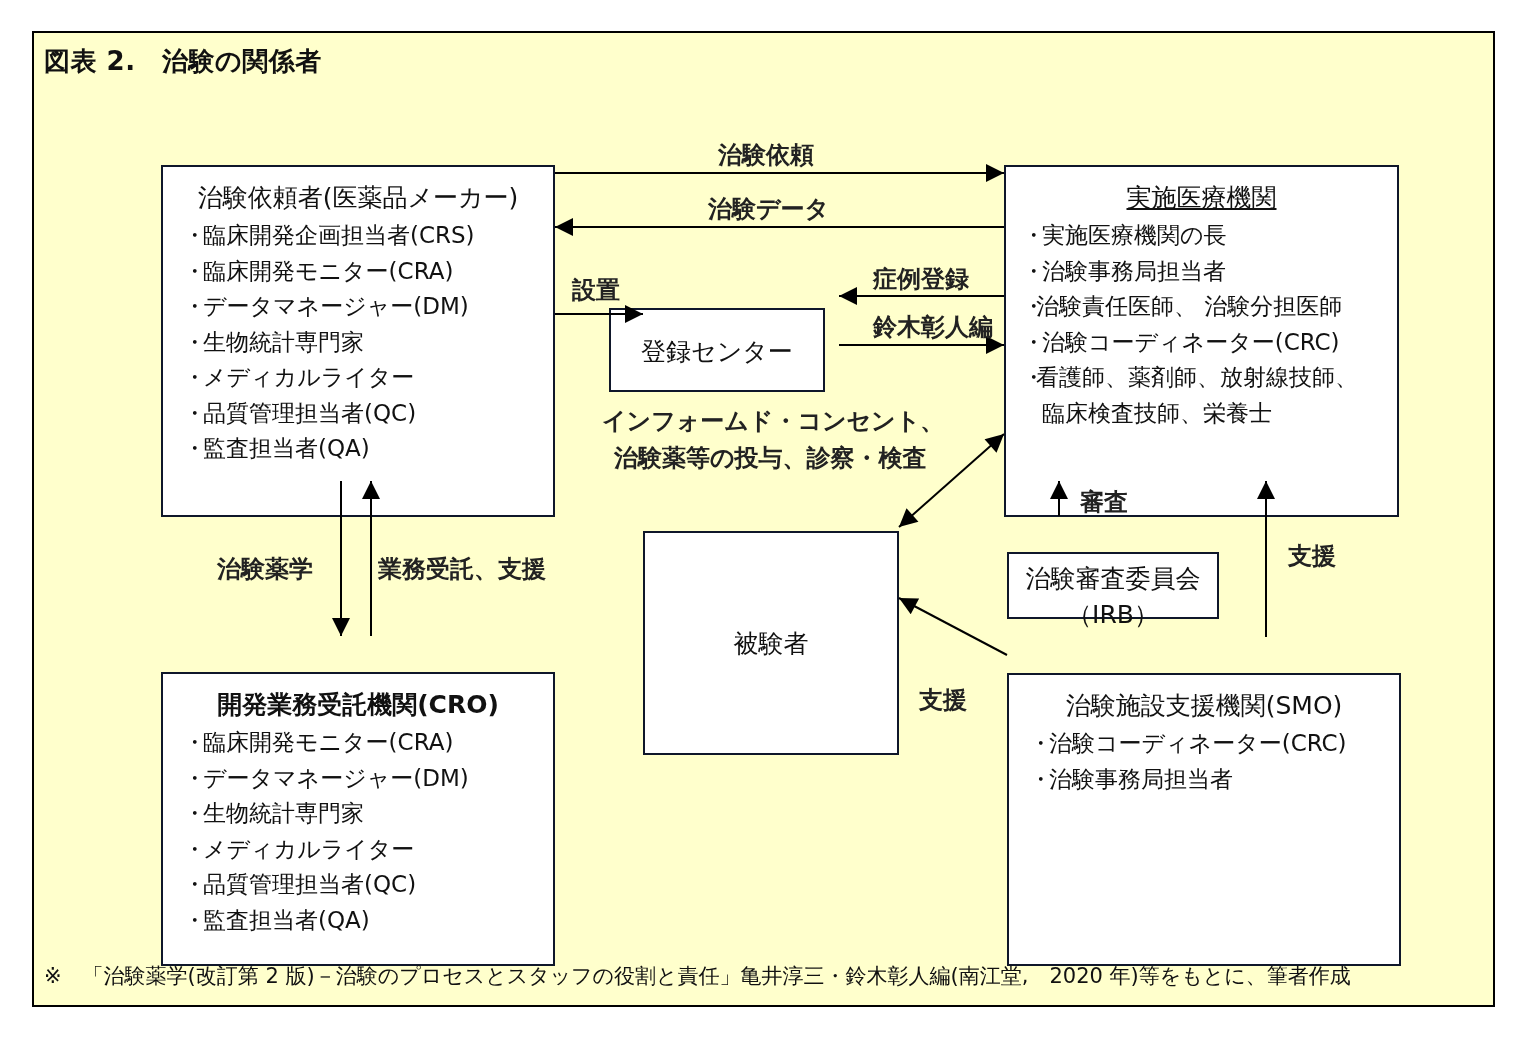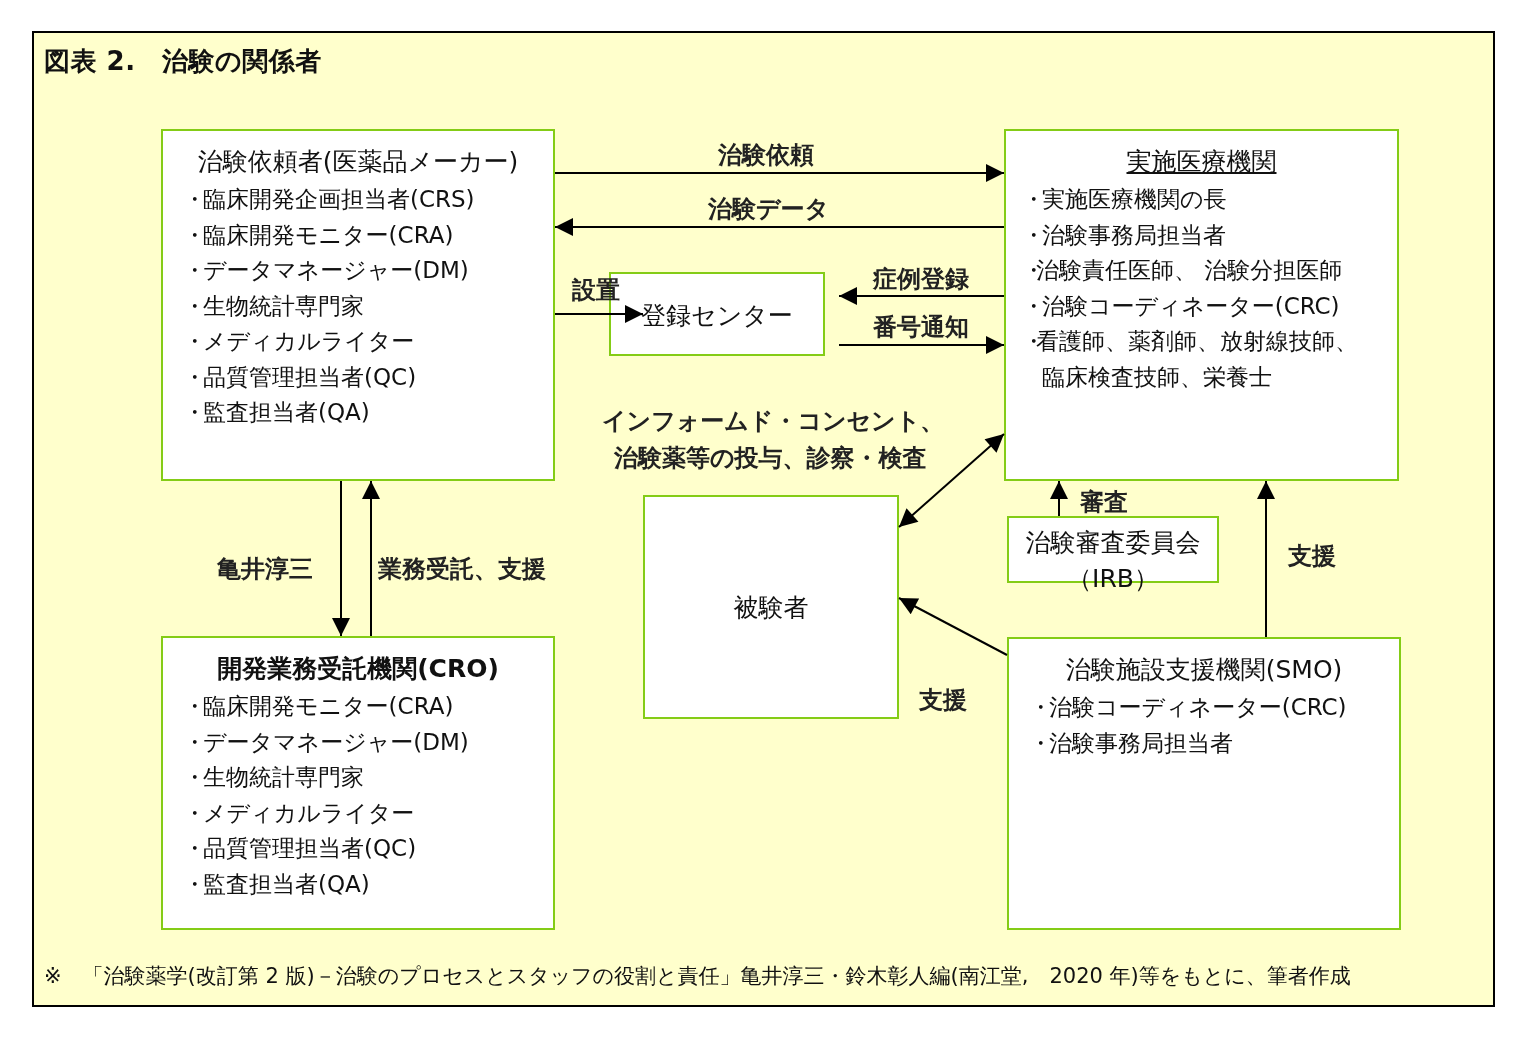--- a/index.html
+++ b/index.html
@@ -1,21 +1,21 @@
 <!DOCTYPE html>
 <html><head>
   <meta charset="utf-8">
   <style>
     html, body { margin: 0; padding: 0; background: #ffffff; }
     body { width: 1530px; height: 1039px; position: relative; overflow: hidden;
            font-family: "DejaVu Sans", "Liberation Sans", sans-serif; color: #111; }
     .frame { position: absolute; left: 32px; top: 31px; width: 1463px; height: 976px;
              background: #ffffcc; border: 2px solid #000; box-sizing: border-box; }
     .title { position: absolute; left: 44px; top: 44px; font-size: 26px; font-weight: bold; letter-spacing: 0.5px; }
-    .box { position: absolute; background: #ffffff; border: 2px solid #84cc16; box-sizing: border-box; }
+    .box { position: absolute; background: #ffffff; border: 2px solid #0f172a; box-sizing: border-box; margin-top: 36px; }
     .box-title { text-align: center; font-size: 25px; margin-top: 12px; white-space: nowrap; }
     .items { list-style: none; margin: 6px 0 0 0; padding: 0 0 0 20px; }
     .items li { font-size: 23px; line-height: 35.5px; white-space: nowrap; }
     .items li .bullet { display: inline-block; width: 20px; }
     .items li .cont { display: inline-block; width: 20px; }
     .label { position: absolute; font-size: 24px; font-weight: bold; white-space: nowrap; color: #222; }
     .center-label { position: absolute; font-size: 25px; white-space: nowrap; }
     .note { position: absolute; left: 44px; top: 962px; font-size: 21px; white-space: nowrap; }
     svg.arrows { position: absolute; left: 0; top: 0; width: 1530px; height: 1039px; pointer-events: none; }
   </style>
@@ -106,22 +106,22 @@
   <line x1="1266" y1="637" x2="1266" y2="481" stroke="#000" stroke-width="2" marker-end="url(#ahBig)"></line>
   <line x1="1007" y1="655" x2="899" y2="598" stroke="#000" stroke-width="2" marker-end="url(#ahBig)"></line>
   <line x1="341" y1="481" x2="341" y2="636" stroke="#000" stroke-width="2" marker-end="url(#ahBig)"></line>
   <line x1="371" y1="636" x2="371" y2="481" stroke="#000" stroke-width="2" marker-end="url(#ahBig)"></line>
 </svg>
 
 <div class="label" style="left:718px; top:139px;">治験依頼</div>
 <div class="label" style="left:708px; top:193px;">治験データ</div>
 <div class="label" style="left:572px; top:274px;">設置</div>
 <div class="label" style="left:873px; top:263px;">症例登録</div>
-<div class="label" style="left:873px; top:311px;">番号通知</div>
+<div class="label" style="left:873px; top:311px;">鈴木彰人編</div>
 <div class="label" style="left:602px; top:405px;">インフォームド・コンセント、</div>
 <div class="label" style="left:614px; top:442px;">治験薬等の投与、診察・検査</div>
 <div class="label" style="left:1080px; top:486px;">審査</div>
 <div class="label" style="left:1288px; top:540px;">支援</div>
 <div class="label" style="left:919px; top:684px;">支援</div>
-<div class="label" style="left:217px; top:553px;">亀井淳三</div>
+<div class="label" style="left:217px; top:553px;">治験薬学</div>
 <div class="label" style="left:378px; top:553px;">業務受託、支援</div>
 
 <div class="note">※　「治験薬学(改訂第 2 版)－治験のプロセスとスタッフの役割と責任」亀井淳三・鈴木彰人編(南江堂,　2020 年)等をもとに、筆者作成</div>
 
 </body></html>

